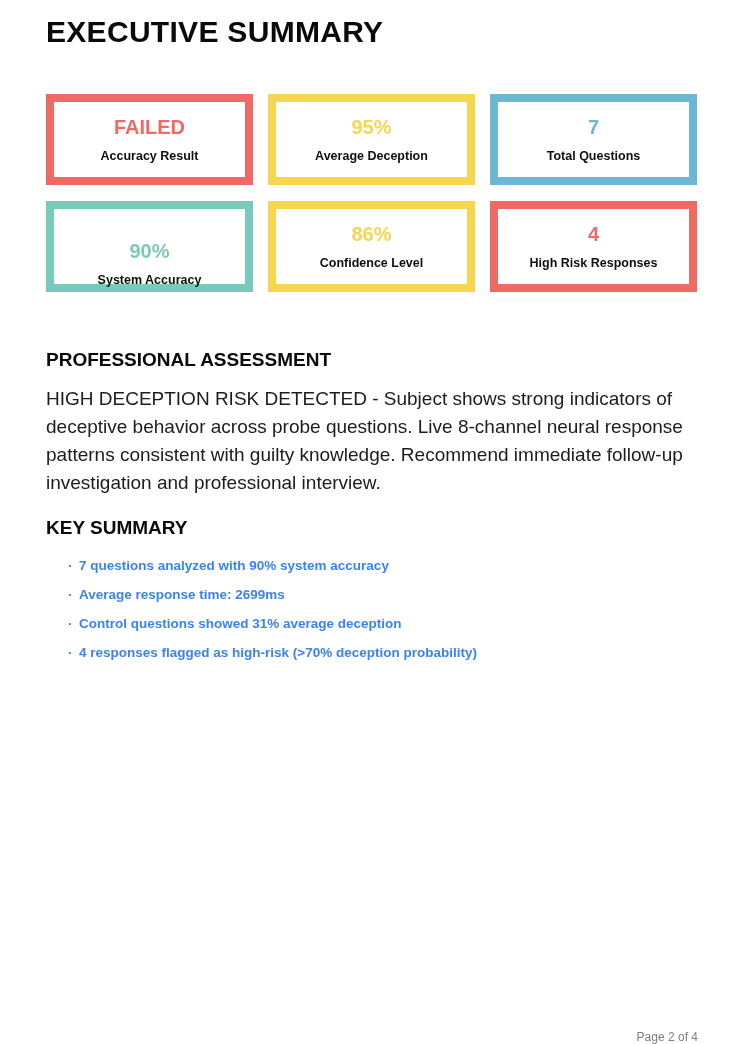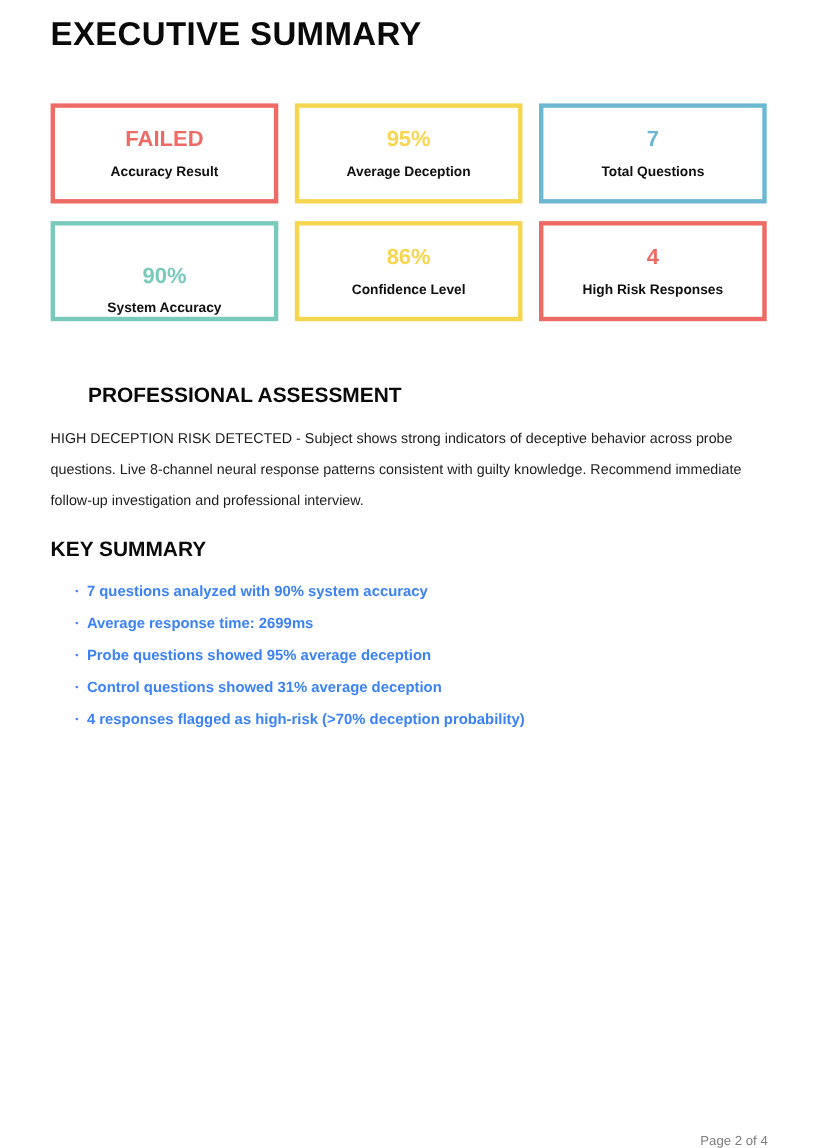--- a/index.html
+++ b/index.html
@@ -33,21 +33,21 @@
   }
   .cards {
     display: grid;
     grid-template-columns: repeat(3, 1fr);
     gap: 16px 15px;
     margin-top: 44px;
   }
   .card {
     box-sizing: border-box;
     height: 91px;
-    border: 4px solid #4d7c0f;
+    border: 8px solid #4d7c0f;
     background: #ffffff;
     display: flex;
     flex-direction: column;
     align-items: center;
     justify-content: center;
     text-align: center;
   }
   .card-value {
     font-size: 20px;
     font-weight: bold;
@@ -61,26 +61,25 @@
   }
   .section-heading {
     margin: 0;
     font-size: 19px;
     line-height: 23px;
     font-weight: bold;
     color: #0a0a0a;
   }
   .assessment-heading {
     margin-top: 56px;
-    margin-left: 34px;
   }
   .assessment-body {
     margin: 14px 0 0 0;
     max-width: 651px;
-    font-size: 13px;
+    font-size: 19px;
     line-height: 28px;
     color: #1c1c1c;
   }
   .key-findings-heading {
     margin-top: 19px;
   }
   .key-findings-list {
     list-style: none;
     margin: 20px 0 0 0;
     padding: 0 0 0 22px;
@@ -143,20 +142,19 @@
     </div>
   </div>
 
   <h2 class="section-heading assessment-heading">PROFESSIONAL ASSESSMENT</h2>
   <p class="assessment-body">HIGH DECEPTION RISK DETECTED - Subject shows strong indicators of deceptive behavior across probe questions. Live 8-channel neural response patterns consistent with guilty knowledge. Recommend immediate follow-up investigation and professional interview.</p>
 
   <h2 class="section-heading key-findings-heading">KEY SUMMARY</h2>
   <ul class="key-findings-list">
     <li>7 questions analyzed with 90% system accuracy</li>
     <li>Average response time: 2699ms</li>
-    <li>Probe questions showed 95% average deception</li>
     <li>Control questions showed 31% average deception</li>
     <li>4 responses flagged as high-risk (&gt;70% deception probability)</li>
   </ul>
 
   <div class="page-footer">Page 2 of 4</div>
 
 </div>
 
 </body></html>

